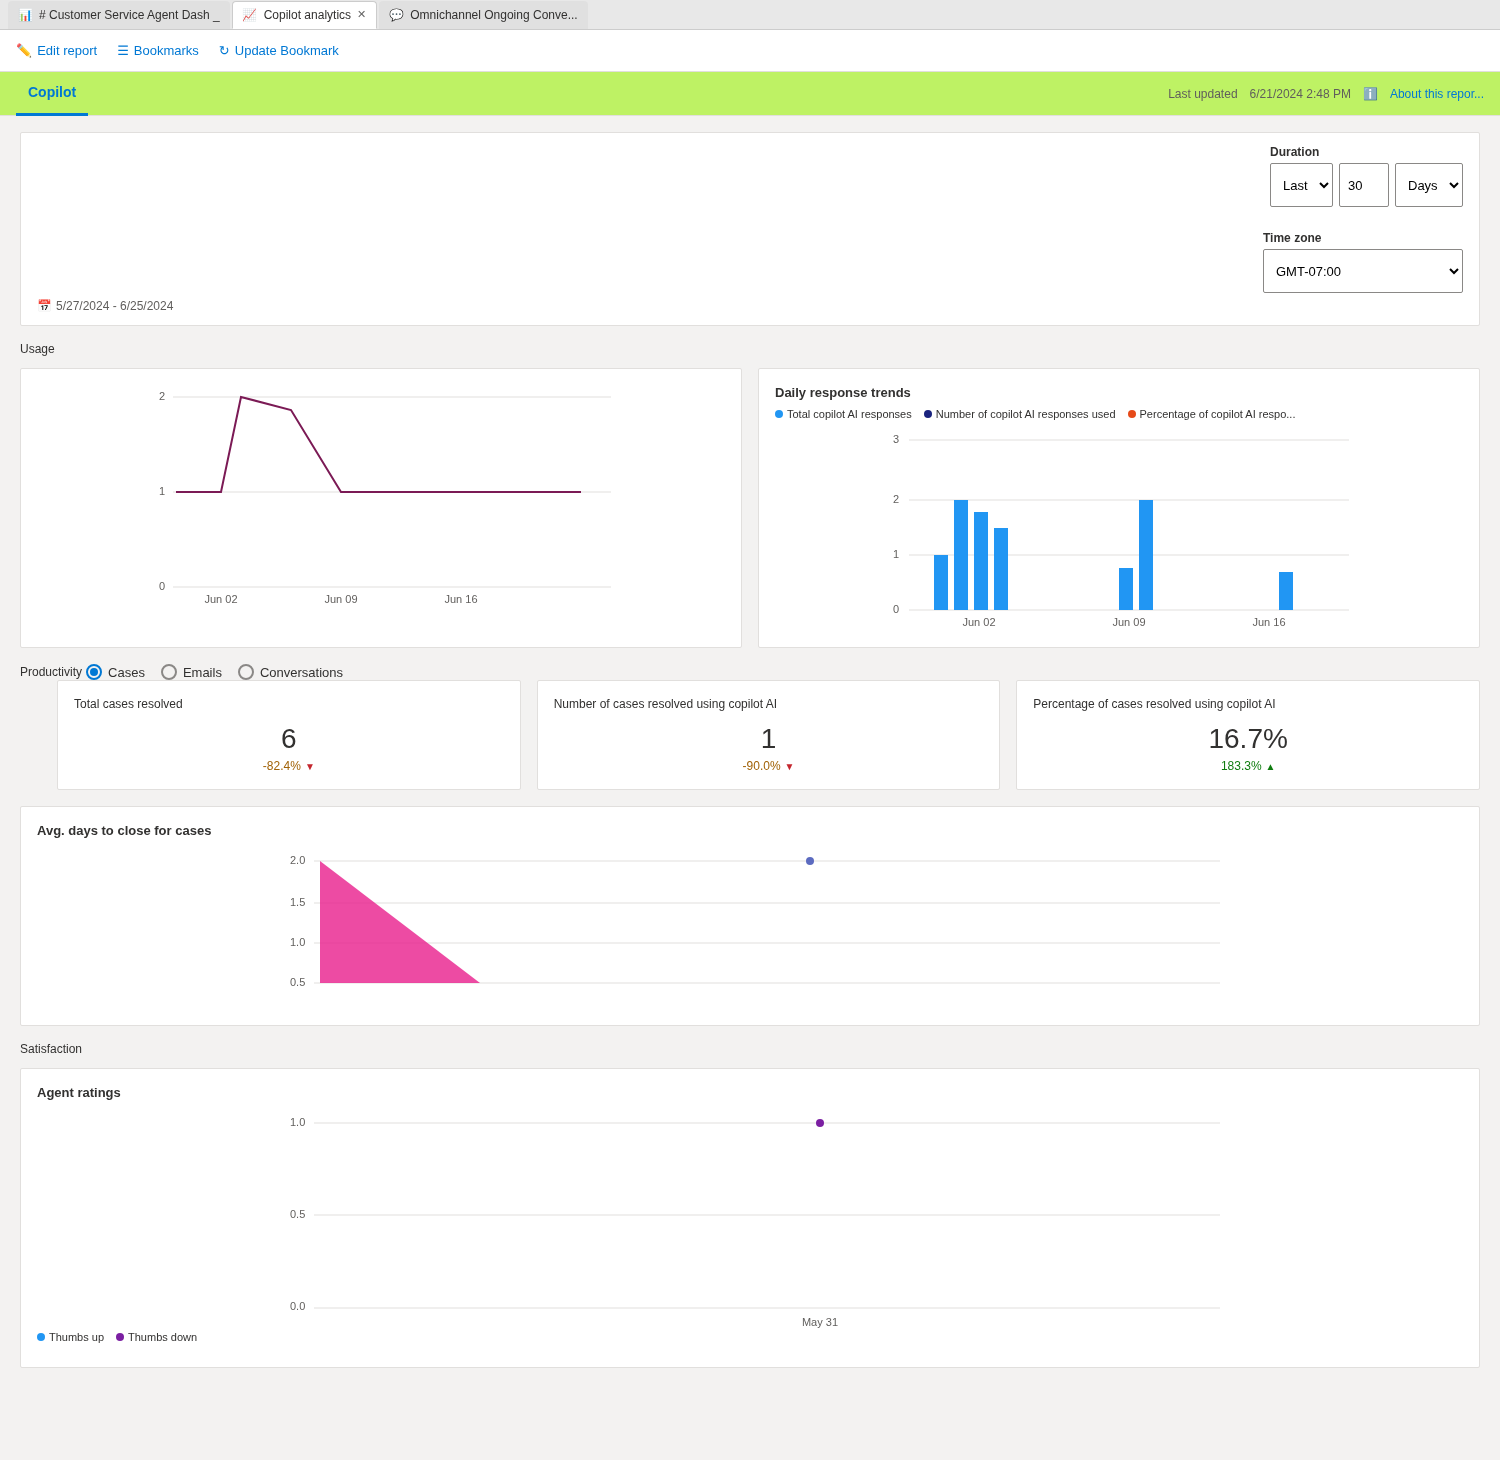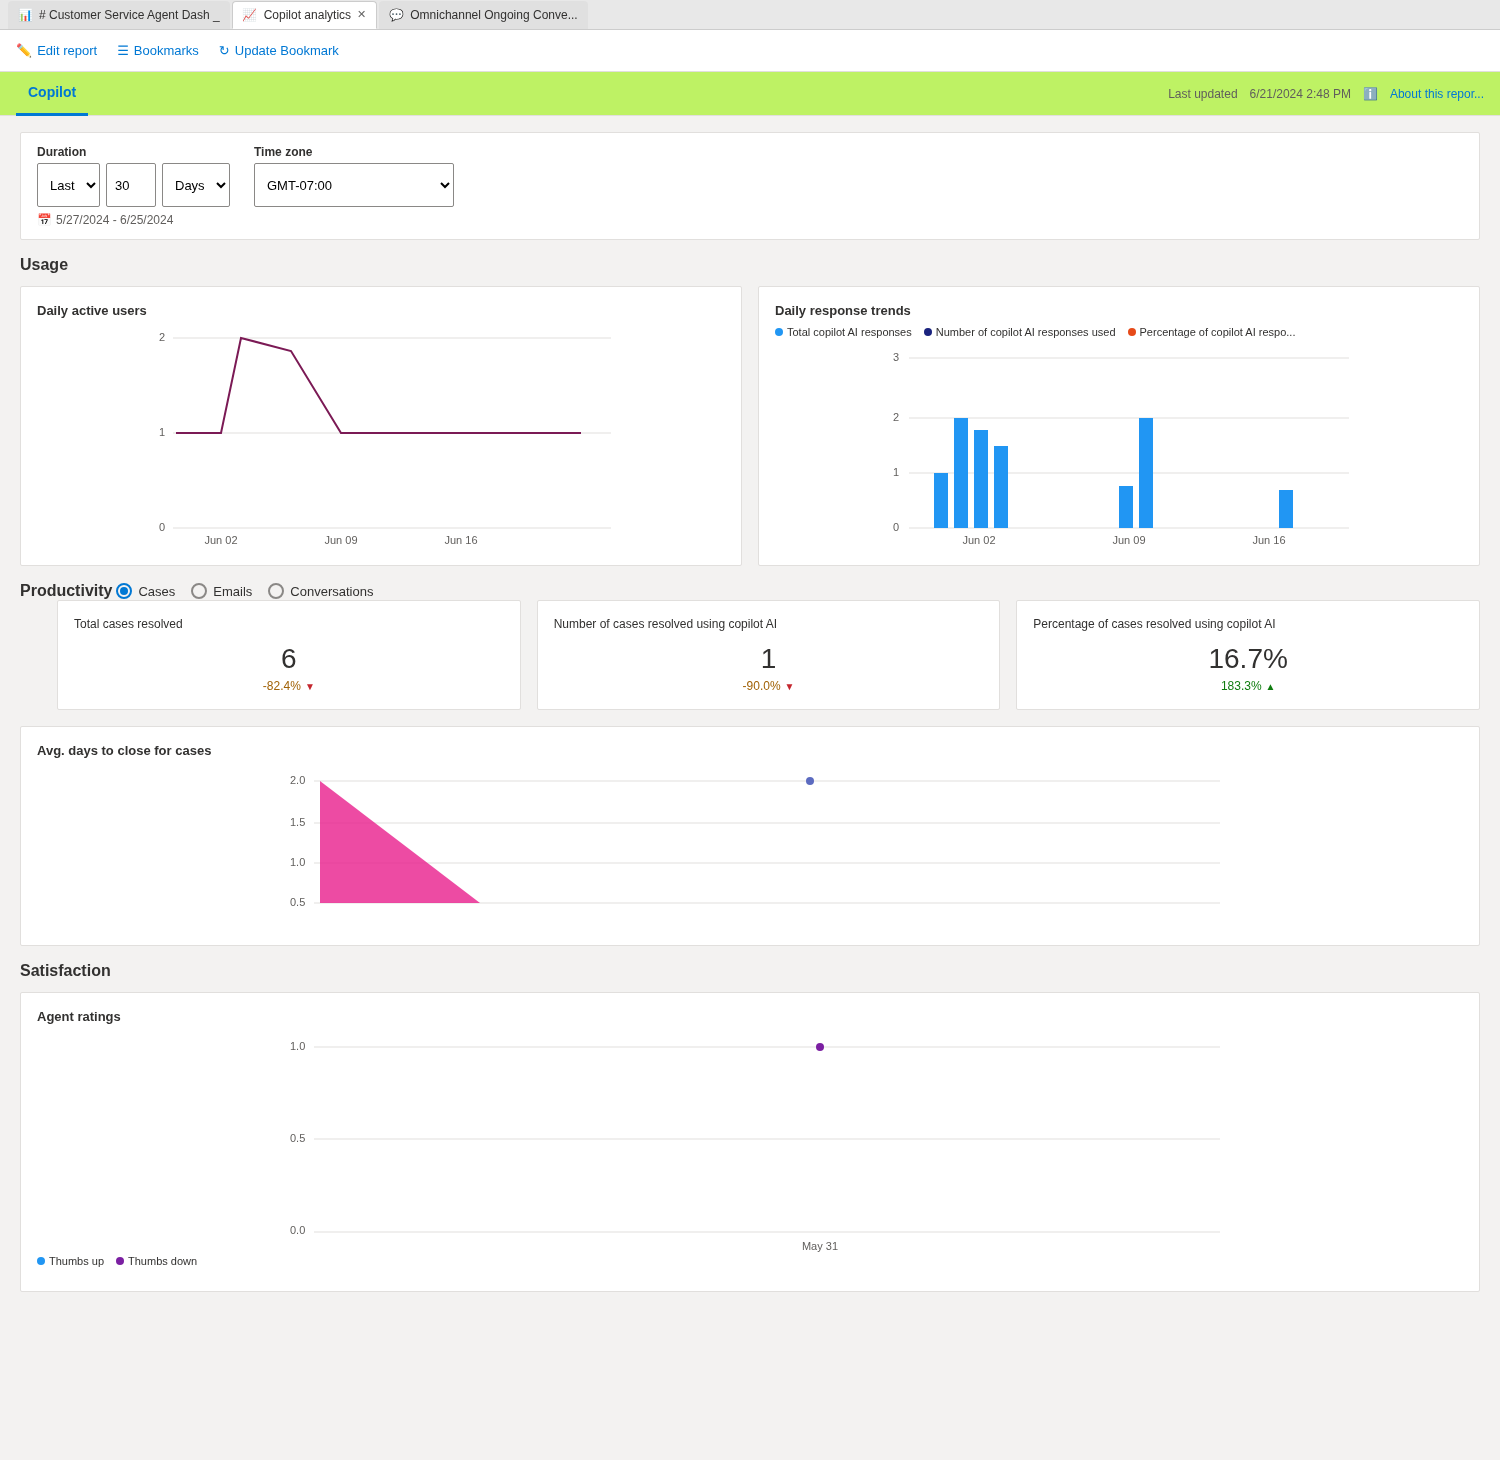--- a/index.html
+++ b/index.html
@@ -107,20 +107,21 @@
       background: #fff;
       border: 1px solid #e1dfdd;
       border-radius: 2px;
       padding: 12px 16px;
       margin-bottom: 16px;
     }
     .filter-row {
       display: flex;
       align-items: flex-end;
       gap: 24px;
+      flex-direction: column;
     }
     .filter-group {
       display: flex;
       flex-direction: column;
       gap: 4px;
     }
     .filter-label { font-size: 12px; color: #323130; font-weight: 600; }
     .filter-controls {
       display: flex;
       align-items: center;
@@ -140,22 +141,22 @@
       font-size: 12px;
       color: #605e5c;
       margin-top: 6px;
       display: flex;
       align-items: center;
       gap: 4px;
     }
 
     
     .section-title {
-      font-size: 16px;
-      font-weight: 700;
+      font-size: 12px;
+      font-weight: 400;
       color: #323130;
       margin-bottom: 12px;
     }
 
     
     .cards-row {
       display: flex;
       gap: 16px;
       margin-bottom: 16px;
     }
@@ -370,21 +371,20 @@
       <span>5/27/2024 - 6/25/2024</span>
     </div>
   </div>
 
   <div>
     <div class="section-title">Usage</div>
 
     <div class="cards-row">
 
       <div class="chart-card">
-        <div class="chart-title">Daily active users</div>
         <div class="chart-svg-container">
           <svg width="100%" height="220" viewBox="0 0 480 220">
 
             <text x="18" y="15" font-size="11" fill="#605e5c">2</text>
             <text x="18" y="110" font-size="11" fill="#605e5c">1</text>
             <text x="18" y="205" font-size="11" fill="#605e5c">0</text>
 
             <line x1="32" y1="12" x2="470" y2="12" stroke="#e1dfdd" stroke-width="1"></line>
             <line x1="32" y1="107" x2="470" y2="107" stroke="#e1dfdd" stroke-width="1"></line>
             <line x1="32" y1="202" x2="470" y2="202" stroke="#e1dfdd" stroke-width="1"></line>

